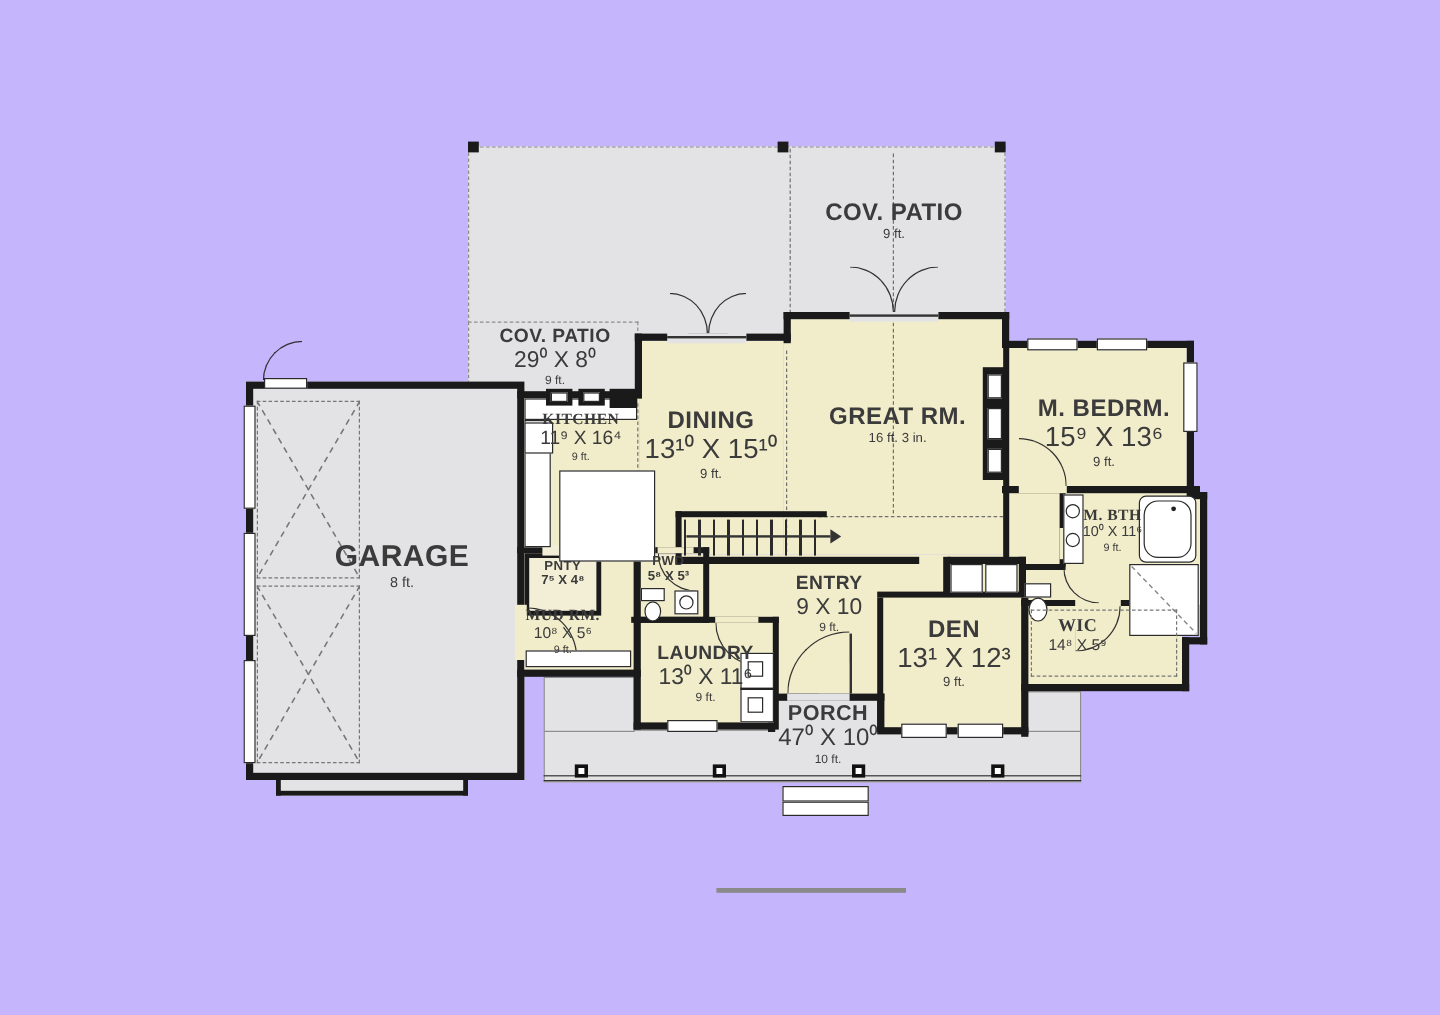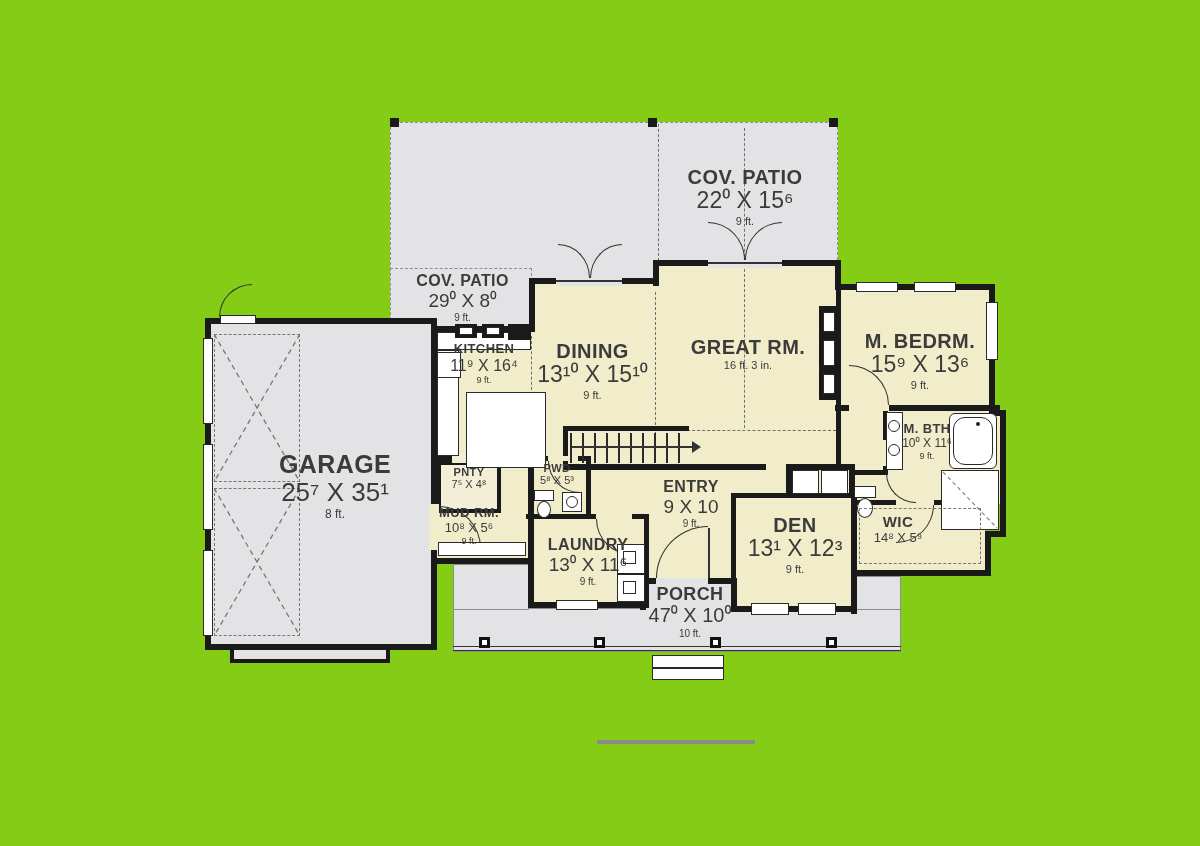--- a/index.html
+++ b/index.html
@@ -1,16 +1,16 @@
 <!DOCTYPE html>
 <html style="--c-patio: #e3e3e5; --c-room: #f1ecca; --c-wall: #1a1a1a; --c-text: #3b3b3b;"><head>
 <meta charset="utf-8">
 <style>
   html,body{margin:0;padding:0;background:#fff;}
-  .plan{position:relative;width:1200px;height:846px;background:#84cc16;overflow:hidden;
+  .plan{position:relative;width:1200px;height:846px;background:#c4b5fd;overflow:hidden;
         font-family:"Liberation Sans",sans-serif;}
   .plan i{display:block;}
   .abs{position:absolute;}
   .w{position:absolute;background:var(--c-wall,#1a1a1a);}
   .beige{position:absolute;background:var(--c-room,#f1ecca);}
   .gray{position:absolute;background:var(--c-patio,#e3e3e5);}
   .fx{position:absolute;background:#fff;border:1px solid #2a2a2a;box-sizing:border-box;}
   .dashv{position:absolute;width:0;border-left:1.5px dashed #6f6f6f;}
   .dashh{position:absolute;height:0;border-top:1.5px dashed #6f6f6f;}
   .dashbox{position:absolute;border:1.5px dashed #767676;box-sizing:border-box;}
@@ -22,22 +22,22 @@
   .post{position:absolute;background:#111;}
   .post-in{position:absolute;left:3px;top:3px;right:3px;bottom:3px;background:#fff;}
   .hatch{position:absolute;background:repeating-linear-gradient(90deg,#2a2a2a 0 2px,transparent 2px 12px);}
   .label{position:absolute;text-align:center;color:var(--c-text,#3b3b3b);line-height:1.12;}
   .rname{font-weight:bold;letter-spacing:.4px;}
   .rdims{margin-top:0px;}
   .rht{font-size:10px;margin-top:1px;}
   .lbl-xl .rname{font-size:25px;} .lbl-xl .rdims{font-size:26px;} .lbl-xl .rht{font-size:12px;}
   .lbl-lg .rname{font-size:20px;} .lbl-lg .rdims{font-size:23px;} .lbl-lg .rht{font-size:11px;}
   .lbl-md .rname{font-size:16px;} .lbl-md .rdims{font-size:19px;}
-  .lbl-sm .rname{font-size:13px;} .lbl-sm .rdims{font-size:13px;} .lbl-sm .rht{font-size:9px;}
-  .lbl-xs .rname{font-size:11px;} .lbl-xs .rdims{font-size:11px;}
+  .lbl-sm .rname{font-size:13px;font-family:Liberation Serif, serif;} .lbl-sm .rdims{font-size:13px;} .lbl-sm .rht{font-size:9px;}
+  .lbl-xs .rname{font-size:11px;} .lbl-xs .rdims{font-size:11px;font-weight:bold;}
   .plan-title{position:absolute;font-weight:bold;font-size:17px;letter-spacing:3px;color:#2d2d2d;text-align:center;}
   .title-rule{position:absolute;background:#8a8a8a;}
 </style>
 </head>
 <body>
 
 <div class="plan">
 
   <i class="gray" style="left:390px;top:122px;width:448px;height:158px;border:1.5px dashed #8d8d8d;box-sizing:border-box"></i>
   <i class="gray" style="left:390px;top:268px;width:142px;height:62px;border:1.5px dashed #8d8d8d;box-sizing:border-box"></i>
@@ -213,21 +213,20 @@
   <i class="fx" style="left:566px;top:496px;width:12px;height:12px;border-radius:50%"></i>
   <i class="fx" style="left:617px;top:544px;width:28px;height:58px;border-width:1.5px"></i>
   <i class="abs" style="left:617px;top:573px;width:28px;height:1.5px;background:#222"></i>
   <i class="fx" style="left:623px;top:551px;width:13px;height:13px;border-width:1px"></i>
   <i class="fx" style="left:623px;top:581px;width:13px;height:13px;border-width:1px"></i>
   <i class="fx" style="left:438px;top:542px;width:88px;height:14px"></i>
   <i class="dashbox" style="left:859px;top:508px;width:122px;height:56px"></i>
 
   <div class="label lbl-lg" style="left:655px;top:166px;width:180px">
     <div class="rname">COV. PATIO</div>
-    <div class="rdims">22⁰ X 15⁶</div>
     <div class="rht">9 ft.</div>
   </div>
   <div class="label lbl-md" style="left:395px;top:272px;width:135px">
     <div class="rname">COV. PATIO</div>
     <div class="rdims">29⁰ X 8⁰</div>
     <div class="rht">9 ft.</div>
   </div>
   <div class="label lbl-sm" style="left:432px;top:342px;width:104px">
     <div class="rname">KITCHEN</div>
     <div class="rdims" style="font-size:16px">11⁹ X 16⁴</div>
@@ -242,21 +241,20 @@
     <div class="rname">GREAT RM.</div>
     <div class="rht">16 ft. 3 in.</div>
   </div>
   <div class="label lbl-lg" style="left:845px;top:330px;width:150px">
     <div class="rname">M. BEDRM.</div>
     <div class="rdims">15⁹ X 13⁶</div>
     <div class="rht">9 ft.</div>
   </div>
   <div class="label lbl-xl" style="left:250px;top:450px;width:170px">
     <div class="rname">GARAGE</div>
-    <div class="rdims">25⁷ X 35¹</div>
     <div class="rht">8 ft.</div>
   </div>
   <div class="label lbl-xs" style="left:439px;top:466px;width:60px">
     <div class="rname">PNTY</div>
     <div class="rdims">7⁵ X 4⁸</div>
   </div>
   <div class="label lbl-xs" style="left:531px;top:462px;width:52px">
     <div class="rname">PWD</div>
     <div class="rdims">5⁸ X 5³</div>
   </div>

